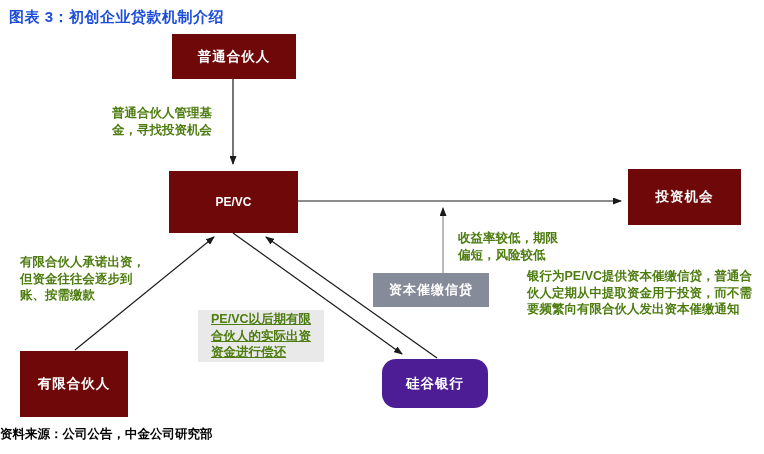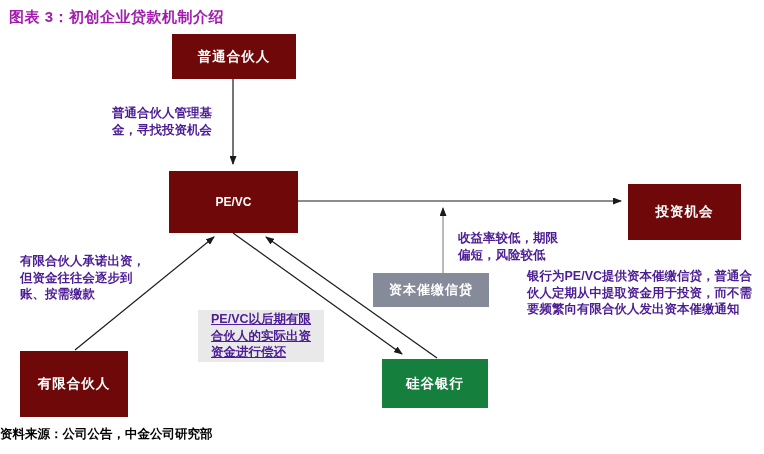--- a/index.html
+++ b/index.html
@@ -5,32 +5,32 @@
   html,body{margin:0;padding:0;background:#ffffff;}
   #canvas{
     position:relative;
     width:764px;height:454px;
     background:#ffffff;
     font-family:"Liberation Sans","DejaVu Sans",sans-serif;
     overflow:hidden;
   }
   .title{
     position:absolute;left:9px;top:8px;
-    font-size:15px;font-weight:bold;color:#a21caf;
+    font-size:15px;font-weight:bold;color:#1d4ed8;
     letter-spacing:0.5px;
   }
   .node{
     position:absolute;
     display:flex;align-items:center;justify-content:center;
     color:#ffffff;font-weight:bold;font-size:13.5px;
     text-align:right;letter-spacing:1px;
   }
   .note{
     position:absolute;
-    font-size:12.5px;line-height:1.32;color:#4c1d95;
+    font-size:12.5px;line-height:1.32;color:#4d7c0f;
     font-weight:bold;
     white-space:pre-line;
   }
   .note-boxed{
     display:flex;align-items:center;justify-content:center;
     text-align:left;
     text-decoration:underline;
   }
   .footer{
     position:absolute;left:0;top:426px;
@@ -66,40 +66,40 @@
   </svg>
 
   <div class="node" style="left:172px;top:34px;width:124px;height:45px;background:#6e0809;">
     <span>普通合伙人</span>
   </div>
 
   <div class="node" style="left:169px;top:171px;width:129px;height:62px;background:#6e0809;font-size:12px;letter-spacing:0;">
     <span>PE/VC</span>
   </div>
 
-  <div class="node" style="left:628px;top:184px;width:113px;height:56px;background:#6e0809;">
+  <div class="node" style="left:628px;top:169px;width:113px;height:56px;background:#6e0809;">
     <span>投资机会</span>
   </div>
 
   <div class="node" style="left:373px;top:273px;width:116px;height:34px;background:#868b9a;font-size:13px;">
     <span>资本催缴信贷</span>
   </div>
 
   <div class="node" style="left:20px;top:351px;width:108px;height:66px;background:#6e0809;">
     <span>有限合伙人</span>
   </div>
 
-  <div class="node" style="left:382px;top:359px;width:106px;height:49px;background:#15803d;">
+  <div class="node" style="left:382px;top:359px;width:106px;height:49px;background:#4c1d95;border-radius:14px;">
     <span>硅谷银行</span>
   </div>
 
   <div class="note" style="left:112px;top:105px;">普通合伙人管理基
 金，寻找投资机会</div>
 
-  <div class="note" style="left:20px;top:254px;font-family:Liberation Mono, monospace;">有限合伙人承诺出资，
+  <div class="note" style="left:20px;top:254px;">有限合伙人承诺出资，
 但资金往往会逐步到
 账、按需缴款</div>
 
   <div class="note" style="left:458px;top:230px;">收益率较低，期限
 偏短，风险较低</div>
 
   <div class="note note-boxed" style="left:198px;top:310px;width:126px;height:52px;background:#e9e9e9;">PE/VC以后期有限
 合伙人的实际出资
 资金进行偿还</div>
 

